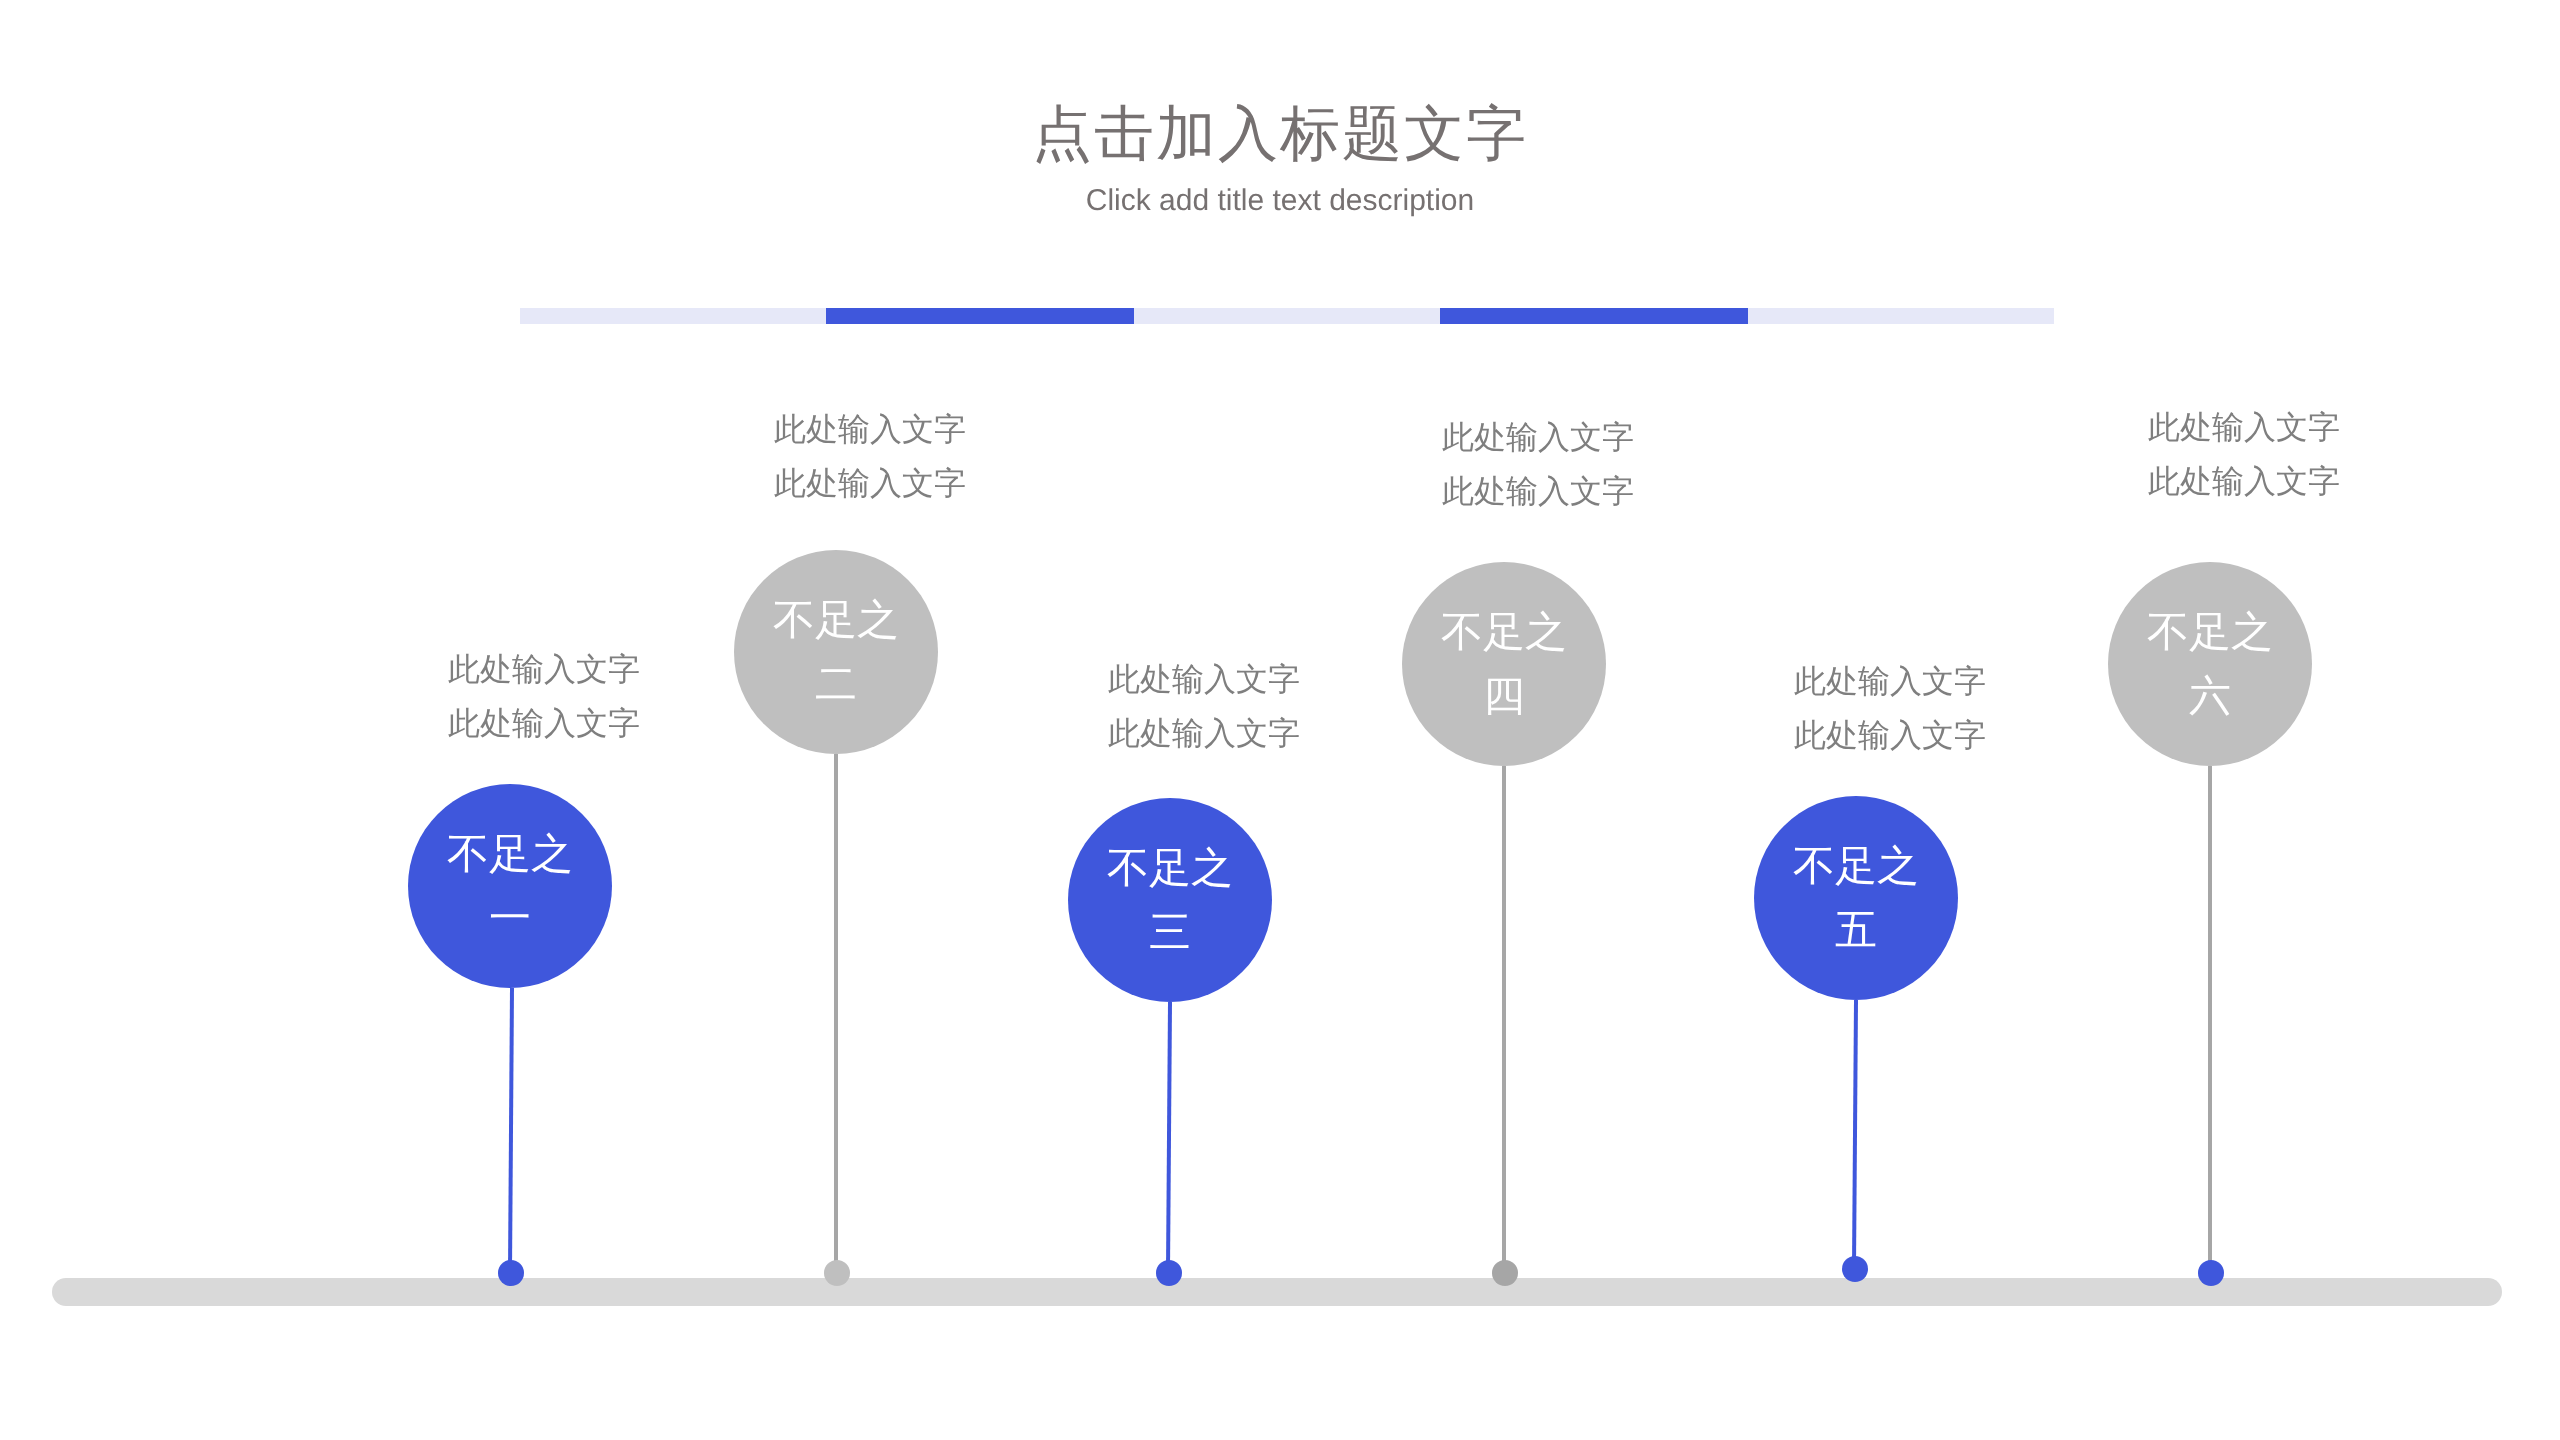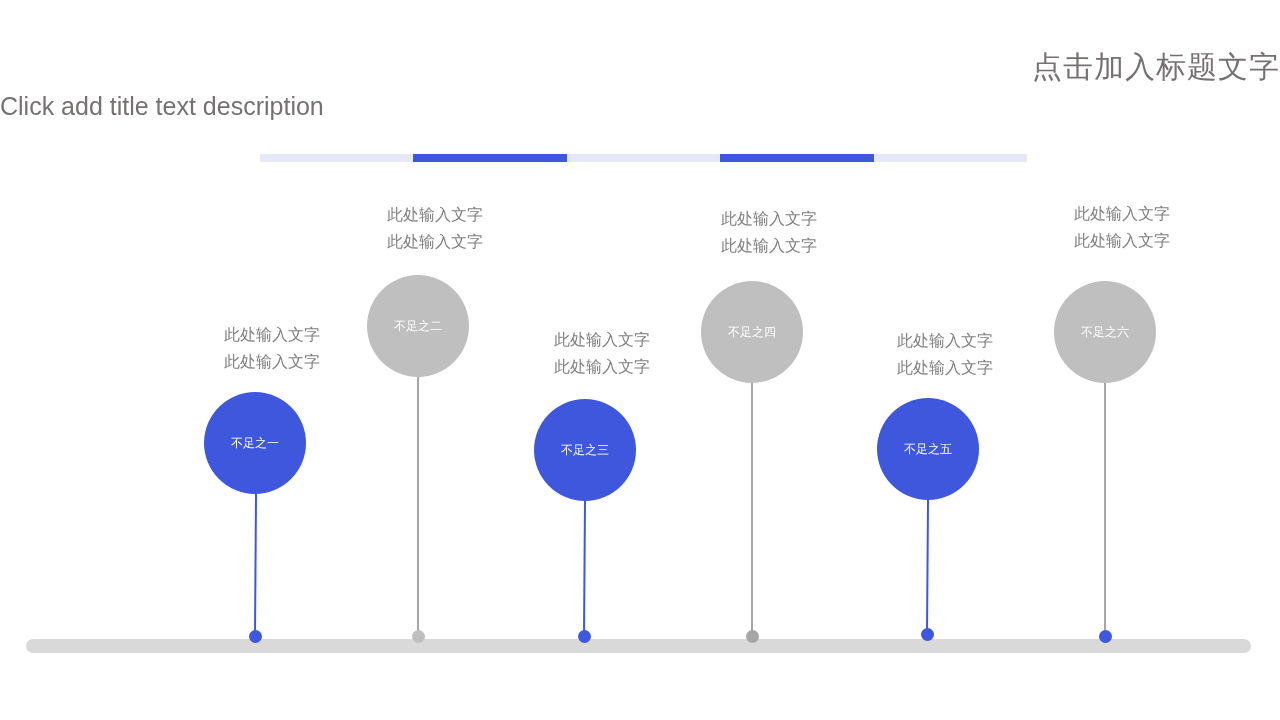--- a/index.html
+++ b/index.html
@@ -3,41 +3,41 @@
   <meta charset="utf-8">
   <style>
     html, body { margin: 0; padding: 0; }
     body {
       width: 1280px; height: 720px; position: relative; overflow: hidden;
       background: #ffffff;
       font-family: "DejaVu Sans", "Liberation Sans", sans-serif;
     }
     .title {
       position: absolute; left: 0; width: 1280px; top: 47px;
-      text-align: right; font-size: 30px; color: #767171; letter-spacing: 1px;
+      text-align: center; font-size: 30px; color: #767171; letter-spacing: 1px;
     }
     .subtitle {
       position: absolute; left: 0; width: 1280px; top: 92px;
-      text-align: left; font-size: 25px; color: #767171;
+      text-align: center; font-size: 15px; color: #767171;
       font-family: "Liberation Sans", "DejaVu Sans", sans-serif;
     }
     .deco-bar {
       position: absolute; left: 260px; top: 154px; width: 767px; height: 8px;
       display: flex;
     }
     .deco-seg { flex: 1; height: 100%; }
     .timeline-bar {
       position: absolute; left: 26px; top: 639px; width: 1225px; height: 14px;
       border-radius: 7px; background: #d9d9d9;
     }
     svg.stems { position: absolute; left: 0; top: 0; width: 1280px; height: 720px; }
     .circle {
       position: absolute; width: 102px; height: 102px; border-radius: 50%;
-      display: flex; flex-direction: row; align-items: center; justify-content: center;
-      color: #ffffff; font-size: 12px; line-height: 32px; text-align: center;
+      display: flex; flex-direction: column; align-items: center; justify-content: center;
+      color: #ffffff; font-size: 21px; line-height: 32px; text-align: center;
     }
     .label {
       position: absolute; width: 160px; text-align: right;
       font-size: 16px; line-height: 27px; color: #7f7f7f;
     }
     .label span { display: block; }
     .dot {
       position: absolute; width: 13px; height: 13px; border-radius: 50%;
     }
   </style>

